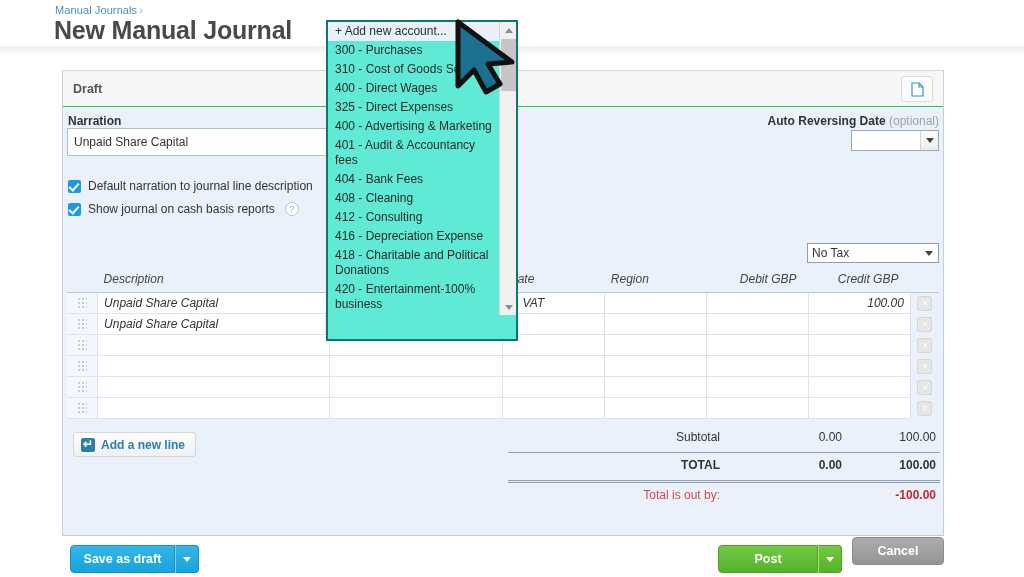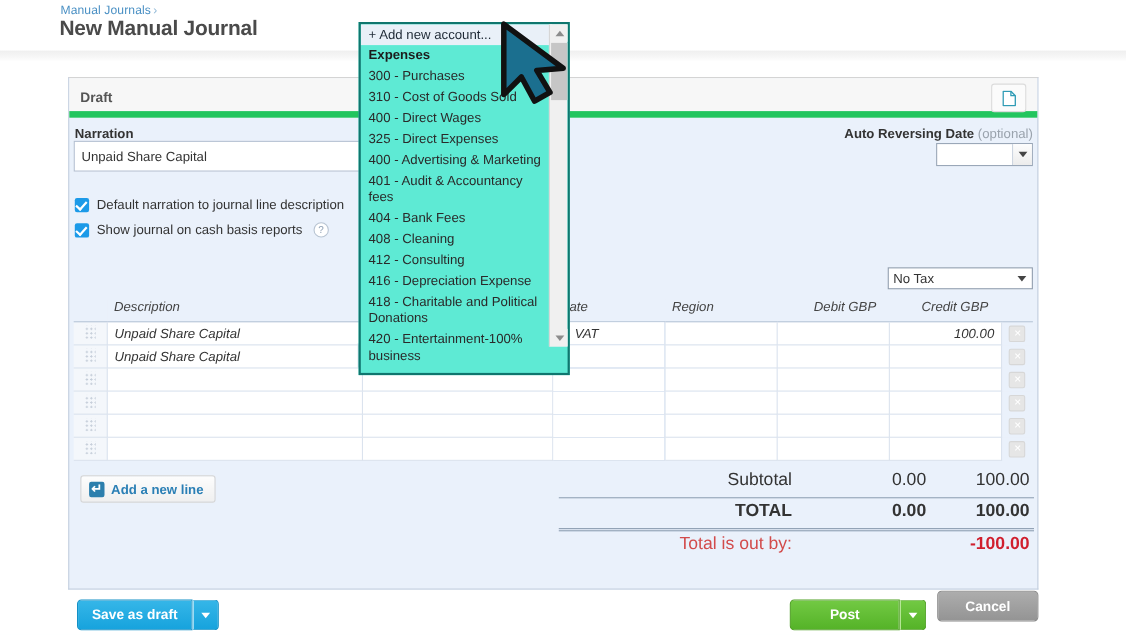--- a/index.html
+++ b/index.html
@@ -23,41 +23,41 @@
     background: linear-gradient(to bottom, #efefef 0%, #f7f7f7 60%, #ffffff 100%);
   }
   .breadcrumb {
     position: absolute; left: 55px; top: 4px;
     font-size: 11px; color: #5b9bd5; letter-spacing: .1px;
   }
   .breadcrumb .crumb-link { color: #4a90c4; }
   .breadcrumb .crumb-sep { color: #8fb8d6; margin-left: 2px; }
   .page-title {
     position: absolute; left: 54px; top: 16px;
-    font-size: 19px; font-weight: bold; color: #4a4a4a;
+    font-size: 25px; font-weight: bold; color: #4a4a4a;
     letter-spacing: -.2px;
   }
 
   
   .page-bg {
     position: absolute; left: 0; top: 56px; width: 1024px; height: 521px;
     background: #ffffff;
   }
 
   
   .card {
     position: absolute; left: 62px; top: 70px; width: 882px; height: 466px;
     background: #eaf1fb;
     border: 1px solid #c3cfdf;
     border-top: 1px solid #d4d4d4;
   }
   .card-header {
     position: absolute; left: 0; top: 0; width: 880px; height: 36px;
     background: #f7f7f7;
-    border-bottom: 6px solid #22c55e;
+    border-bottom: 1px solid #22c55e;
     text-align: center;
   }
   .card-header .draft-label {
     position: absolute; left: 10px; top: 11px;
     font-size: 12.5px; font-weight: bold; color: #555;
   }
   .doc-icon-btn {
     position: absolute; right: 10px; top: 5px;
     width: 32px; height: 26px;
     background: #fbfbfb;
@@ -235,21 +235,21 @@
     width: 14px; height: 14px; background: #2c7fad; border-radius: 2px;
     position: relative; flex: 0 0 auto;
   }
   .enter-icon::after {
     content: "↵"; position: absolute; left: 0; top: -2px;
     width: 14px; text-align: center;
     color: #fff; font-size: 12px; line-height: 16px;
   }
 
   
-  .totals { position: absolute; left: 500px; top: 425px; width: 440px; font-size: 16px; }
+  .totals { position: absolute; left: 500px; top: 425px; width: 440px; font-size: 12px; }
   .totals .trow { display: flex; align-items: center; height: 24px; }
   .totals .lbl { flex: 1; text-align: right; padding-right: 26px; color: #333; }
   .totals .v1  { width: 96px; text-align: right; color: #333; }
   .totals .v2  { width: 98px; text-align: right; color: #333; padding-right: 4px; }
   .totals .rule-thin { height: 1px; background: #93a3b6; margin: 3px 0 0 8px; }
   .totals .rule-thick { height: 3px; border-top: 1px solid #93a3b6;
                         border-bottom: 1px solid #93a3b6; background:#dfe7f3;
                         margin: 3px 0 0 8px; }
   .totals .bold { font-weight: bold; }
   .totals .outby .lbl { color: #d24b4b; padding-right: 26px; }
@@ -518,21 +518,20 @@
     </div>
   <div class="btn btn-post">Post</div>
   <div class="btn btn-post-caret">
       <span class="caret-white"></span>
     </div>
   <div class="btn btn-cancel">Cancel</div>
 
   <div class="dropdown">
     <div class="dd-scroll">
       <div class="dd-item addnew">+ Add new account...</div>
-      <div class="dd-item groupheader">Expenses</div>
       <div class="dd-item">300 - Purchases</div>
       <div class="dd-item">310 - Cost of Goods Sold</div>
       <div class="dd-item">400 - Direct Wages</div>
       <div class="dd-item">325 - Direct Expenses</div>
       <div class="dd-item">400 - Advertising &amp; Marketing</div>
       <div class="dd-item">401 - Audit &amp; Accountancy fees</div>
       <div class="dd-item">404 - Bank Fees</div>
       <div class="dd-item">408 - Cleaning</div>
       <div class="dd-item">412 - Consulting</div>
       <div class="dd-item">416 - Depreciation Expense</div>

